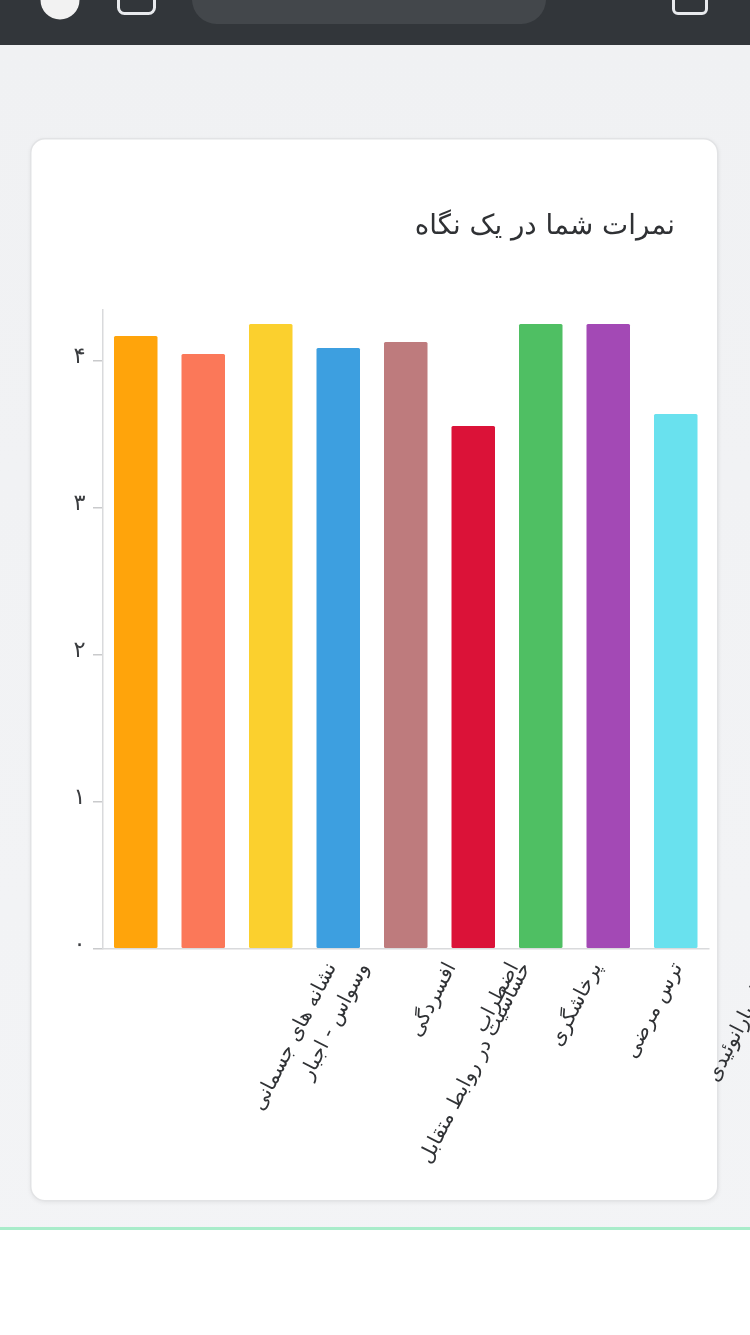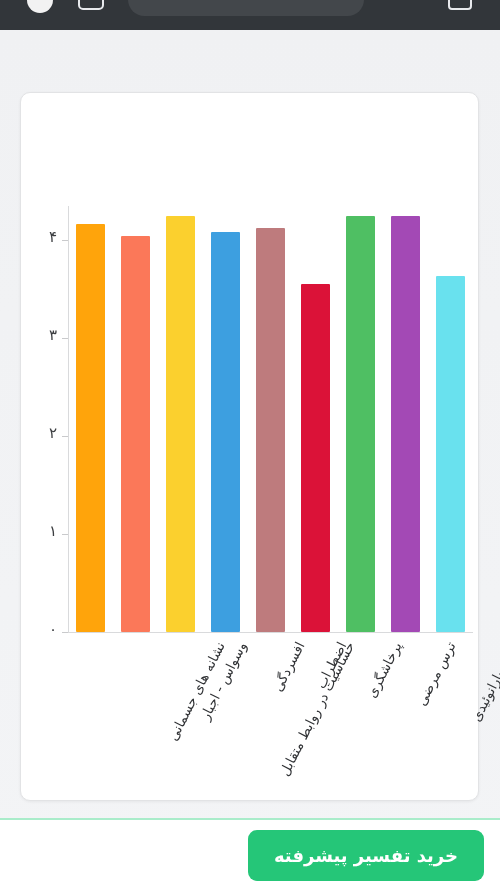--- a/index.html
+++ b/index.html
@@ -189,20 +189,21 @@
     
     
   </div>
   <div class="chrome-menu-icon"></div>
 </div>
 
 <div class="page">
 
   <div class="card">
 
+    <div class="chart-title">نمرات شما در یک نگاه</div>
 
     <div class="plot">
       <div class="y-axis-line"></div>
       <div class="x-axis-line"></div>
       <div id="ticks-layer">
           <div class="tick" style="top: 539px;">
             <span class="tick-mark"></span>
             <span class="tick-label">۰</span>
           </div>
           <div class="tick" style="top: 441px;">
@@ -241,16 +242,15 @@
           <div class="xlabel" style="left: 264px;">اضطراب</div>
           <div class="xlabel" style="left: 309px;">پرخاشگری</div>
           <div class="xlabel" style="left: 354px;">ترس مرضی</div>
           <div class="xlabel" style="left: 399px;">افکار پارانوئیدی</div>
         </div>
     </div>
 
   </div>
 
   <div class="purchase-bar">
-    <button class="buy-button">خرید تفسیر پیشرفته</button>
   </div>
 
 </div>
 
 </body></html>

